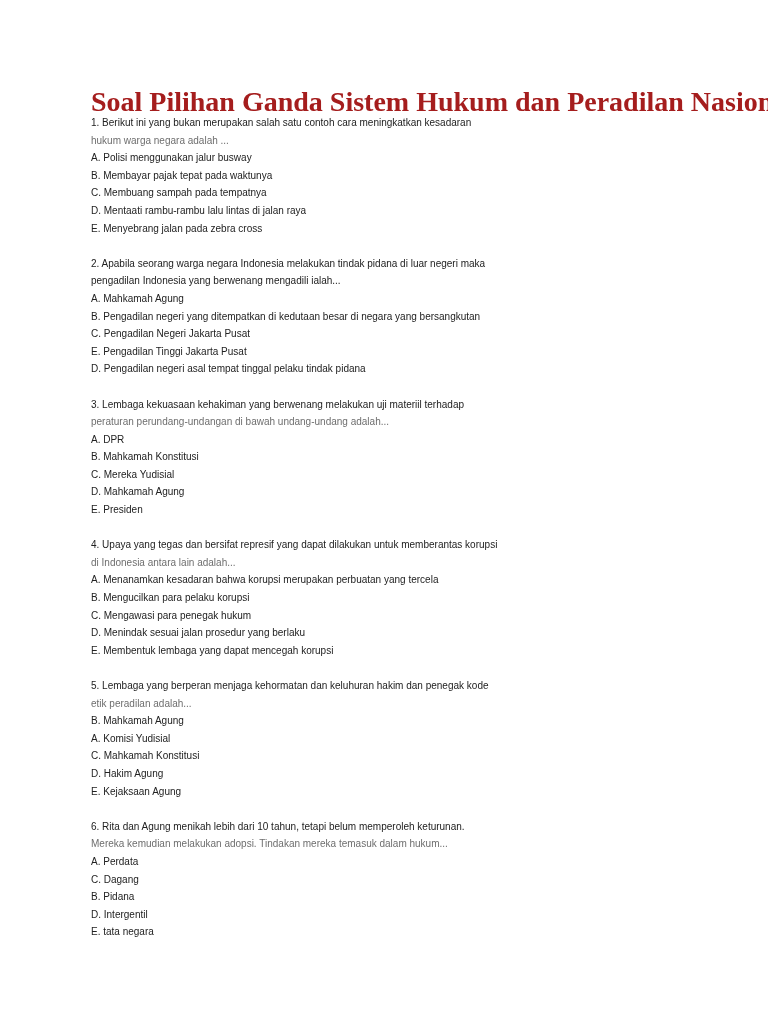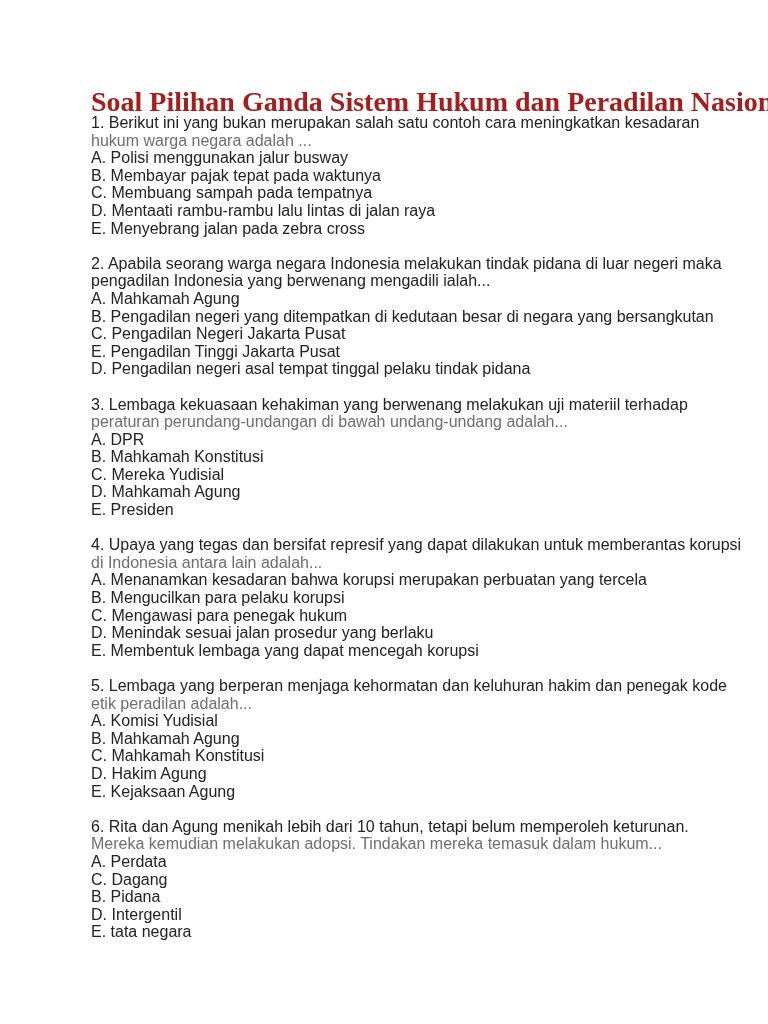--- a/index.html
+++ b/index.html
@@ -23,21 +23,21 @@
     font-weight: bold;
     font-size: 28px;
     line-height: 23px;
     color: var(--title-color, #a51d1d);
     white-space: nowrap;
   }
   .question-block {
     margin: 0 0 17.6px 0;
   }
   .line {
-    font-size: 16px;
+    font-size: 10px;
     line-height: 17.6px;
     color: var(--text-color, #222222);
     white-space: nowrap;
   }
   .line.muted {
     color: var(--muted-color, #6e6e6e);
   }
 </style>
 </head>
 <body>
@@ -81,22 +81,22 @@
     <div class="line">A. Menanamkan kesadaran bahwa korupsi merupakan perbuatan yang tercela</div>
     <div class="line">B. Mengucilkan para pelaku korupsi</div>
     <div class="line">C. Mengawasi para penegak hukum</div>
     <div class="line">D. Menindak sesuai jalan prosedur yang berlaku</div>
     <div class="line">E. Membentuk lembaga yang dapat mencegah korupsi</div>
   </div>
 
   <div class="question-block">
     <div class="line">5. Lembaga yang berperan menjaga kehormatan dan keluhuran hakim dan penegak kode</div>
     <div class="line muted">etik peradilan adalah...</div>
+    <div class="line">B. Mahkamah Agung</div>
     <div class="line">A. Komisi Yudisial</div>
-    <div class="line">B. Mahkamah Agung</div>
     <div class="line">C. Mahkamah Konstitusi</div>
     <div class="line">D. Hakim Agung</div>
     <div class="line">E. Kejaksaan Agung</div>
   </div>
 
   <div class="question-block">
     <div class="line">6. Rita dan Agung menikah lebih dari 10 tahun, tetapi belum memperoleh keturunan.</div>
     <div class="line muted">Mereka kemudian melakukan adopsi. Tindakan mereka temasuk dalam hukum...</div>
     <div class="line">A. Perdata</div>
     <div class="line">C. Dagang</div>

